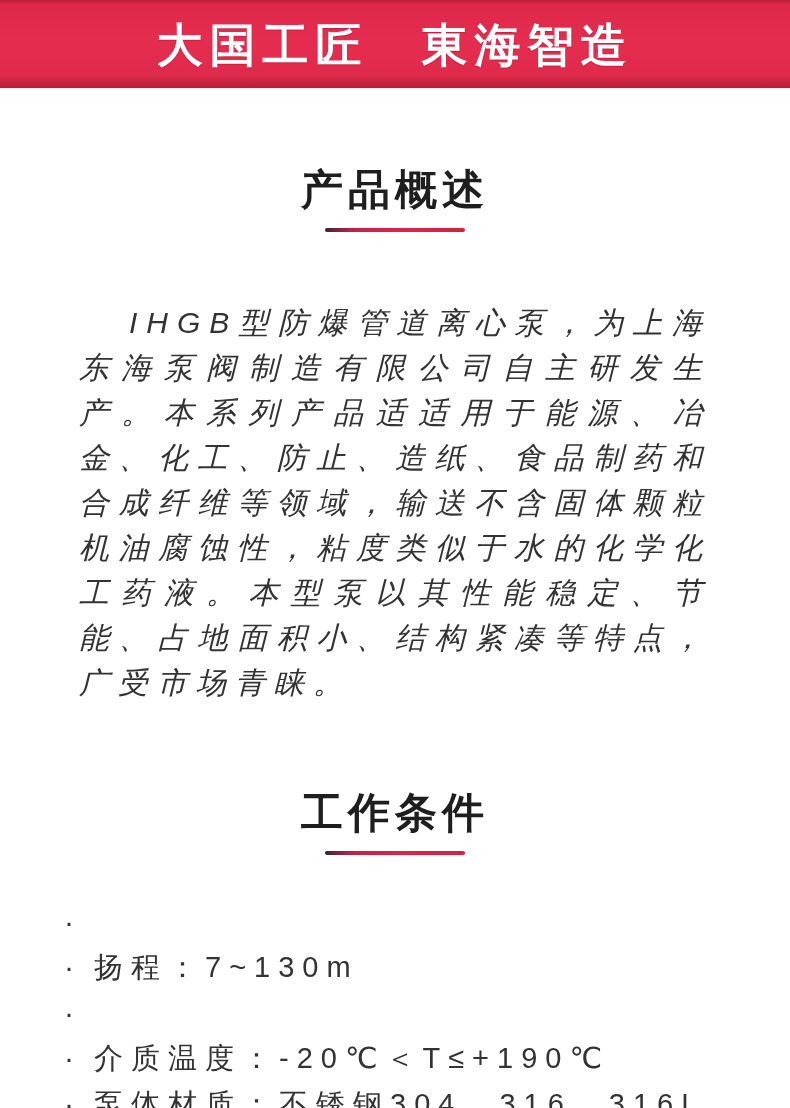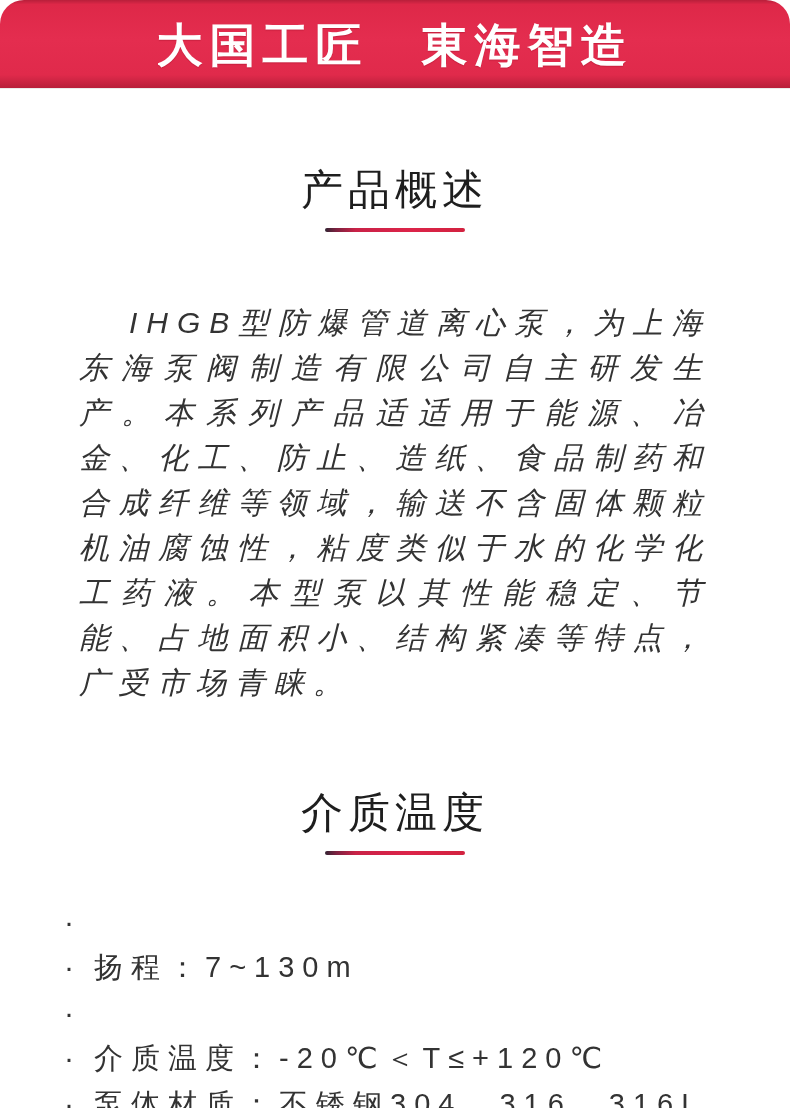--- a/index.html
+++ b/index.html
@@ -8,21 +8,20 @@
     background: #ffffff;
     font-family: "Liberation Sans", "DejaVu Sans", sans-serif;
   }
   .page {
     position: relative;
     width: 790px;
     height: 1108px;
     background: #ffffff;
     overflow: hidden;
     margin: 0 auto;
-    border-radius: 24px;
   }
   
   .banner {
     height: 88px;
     width: 100%;
     background: linear-gradient(180deg,
       #b81f3a 0%,
       #de2848 5%,
       #e42d4f 45%,
       #e02a4b 85%,
@@ -43,21 +42,21 @@
     white-space: nowrap;
   }
   
   .section-overview { padding-top: 78px; }
   .section-conditions { padding-top: 84px; }
   .section-heading {
     margin: 0;
     text-align: center;
     font-size: 42px;
     line-height: 48px;
-    font-weight: normal;
+    font-weight: bold;
     color: #1e1e1e;
     letter-spacing: 5px;
   }
   .heading-rule {
     width: 140px;
     height: 4px;
     margin: 14px auto 0 auto;
     border-radius: 2px;
     background: linear-gradient(90deg,
       #332433 0%,
@@ -112,37 +111,37 @@
     <h1 class="banner-title">大国工匠　東海智造</h1>
   </header>
 
   <section class="section-overview">
     <h2 class="section-heading">产品概述</h2>
     <div class="heading-rule"></div>
     <p class="overview-paragraph">IHGB型防爆管道离心泵，为上海东海泵阀制造有限公司自主研发生产。本系列产品适适用于能源、冶金、化工、防止、造纸、食品制药和合成纤维等领域，输送不含固体颗粒机油腐蚀性，粘度类似于水的化学化工药液。本型泵以其性能稳定、节能、占地面积小、结构紧凑等特点，广受市场青睐。</p>
   </section>
 
   <section class="section-conditions">
-    <h2 class="section-heading">介质温度</h2>
+    <h2 class="section-heading">工作条件</h2>
     <div class="heading-rule"></div>
 
     <ul class="spec-list">
       <li class="spec-item">
         <span class="bullet-dot">·</span>
       </li>
       <li class="spec-item">
         <span class="bullet-dot">·</span>
         <span class="spec-text">扬程：7~130m</span>
       </li>
       <li class="spec-item">
         <span class="bullet-dot">·</span>
       </li>
       <li class="spec-item">
         <span class="bullet-dot">·</span>
-        <span class="spec-text">介质温度：-20℃＜T≤+120℃</span>
+        <span class="spec-text">介质温度：-20℃＜T≤+190℃</span>
       </li>
       <li class="spec-item">
         <span class="bullet-dot">·</span>
         <span class="spec-text">泵体材质：不锈钢304、316、316L</span>
       </li>
     </ul>
   </section>
 
 </div>
 

